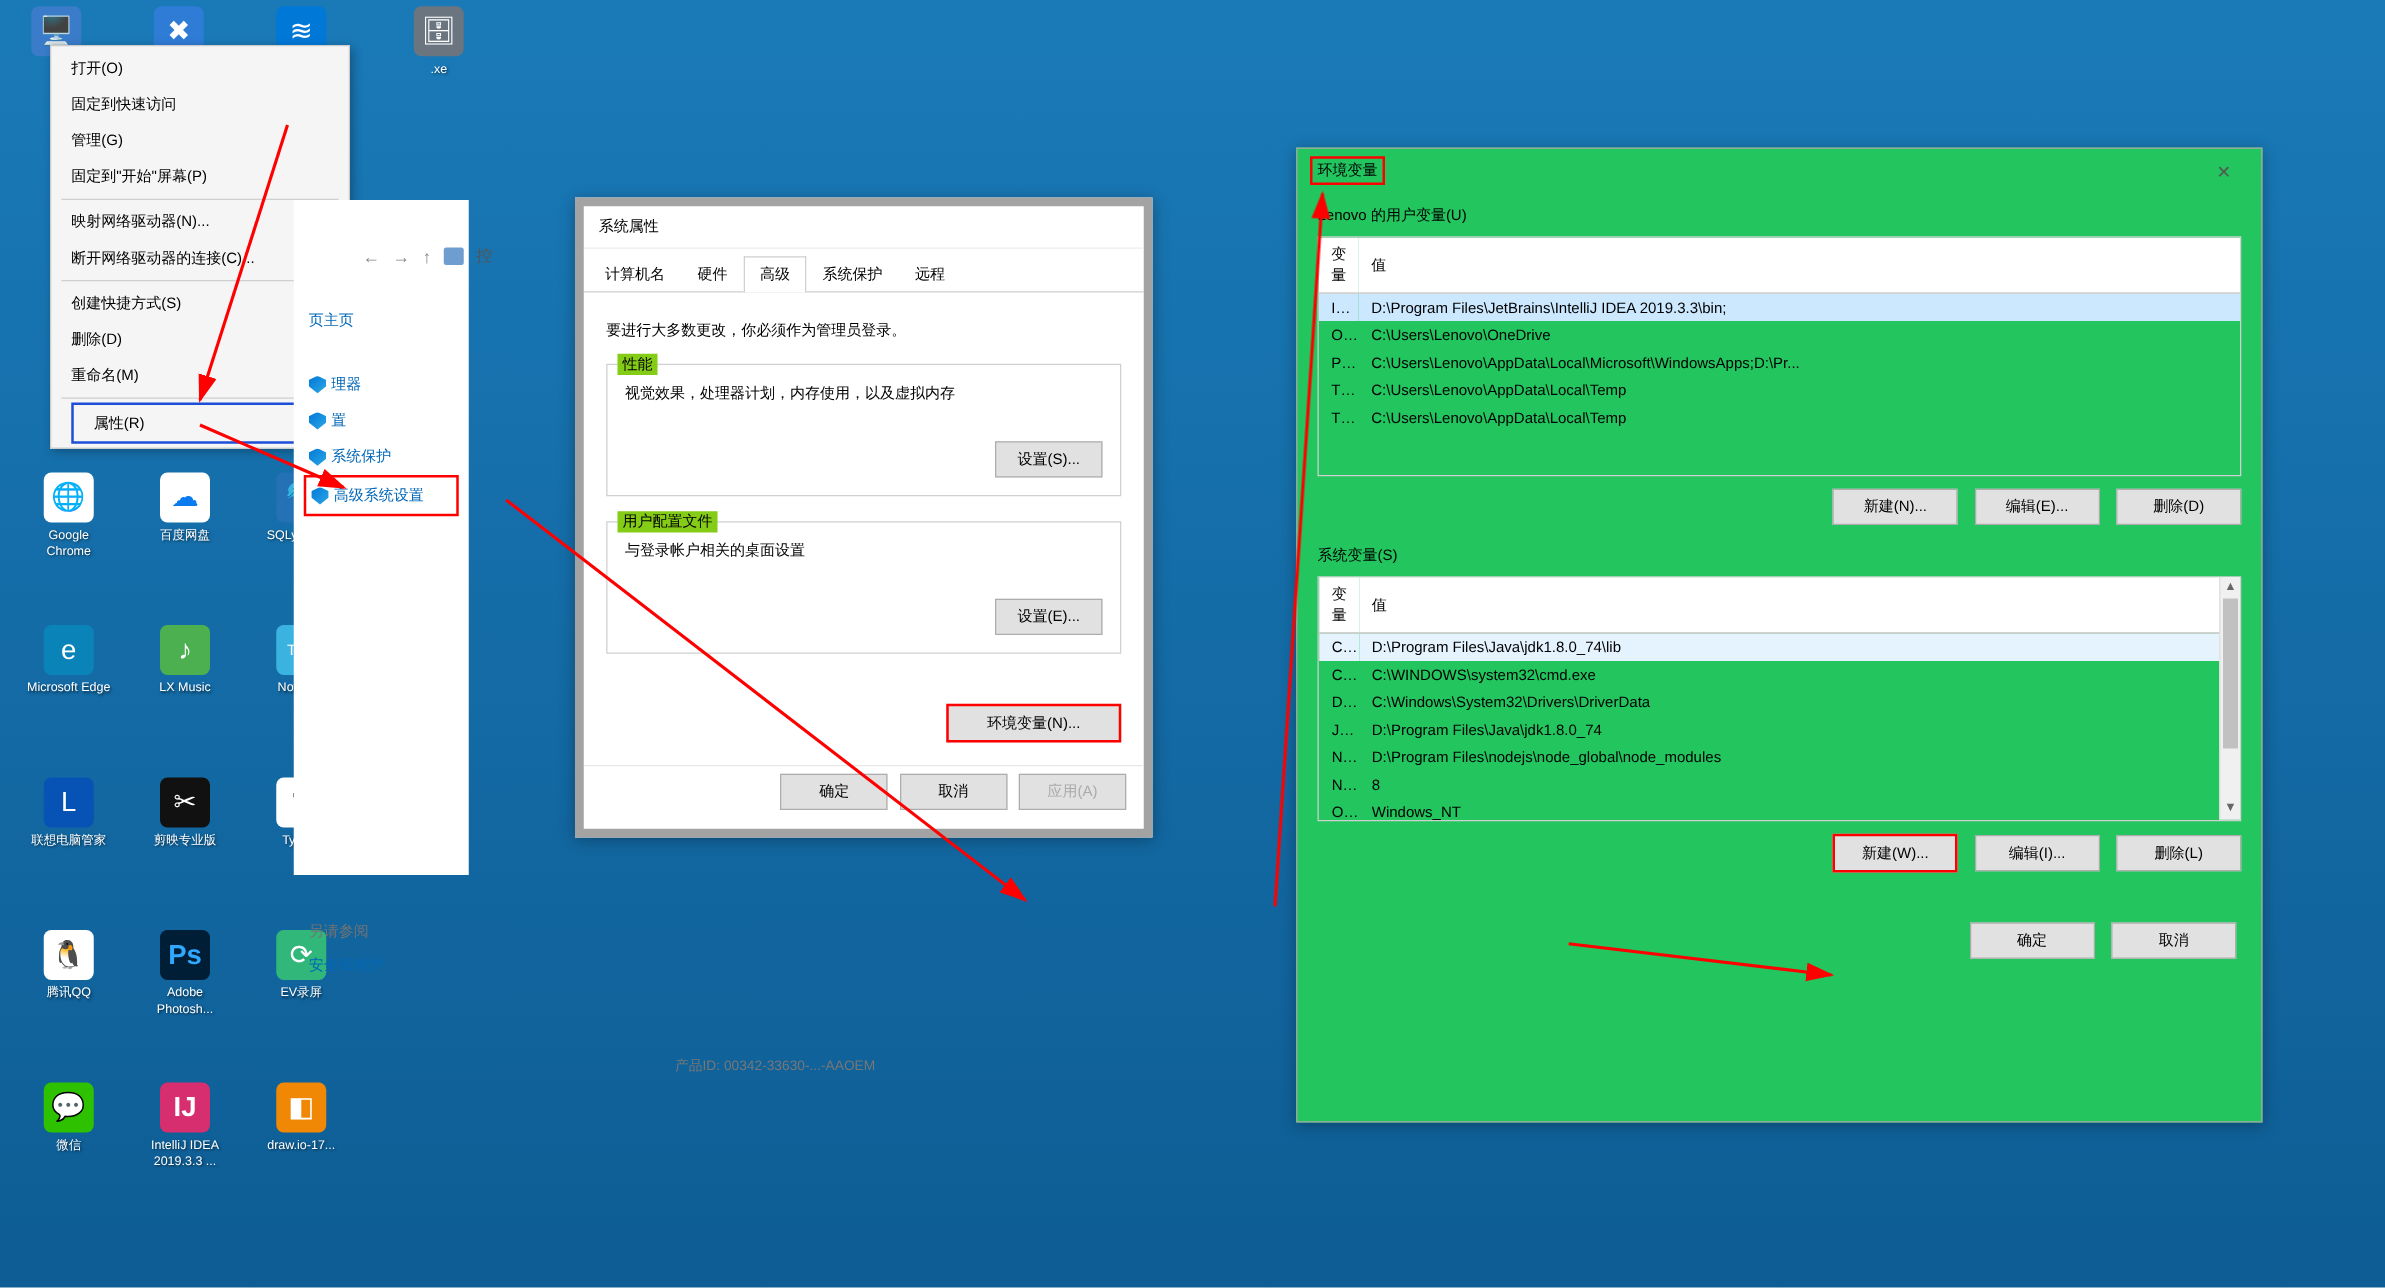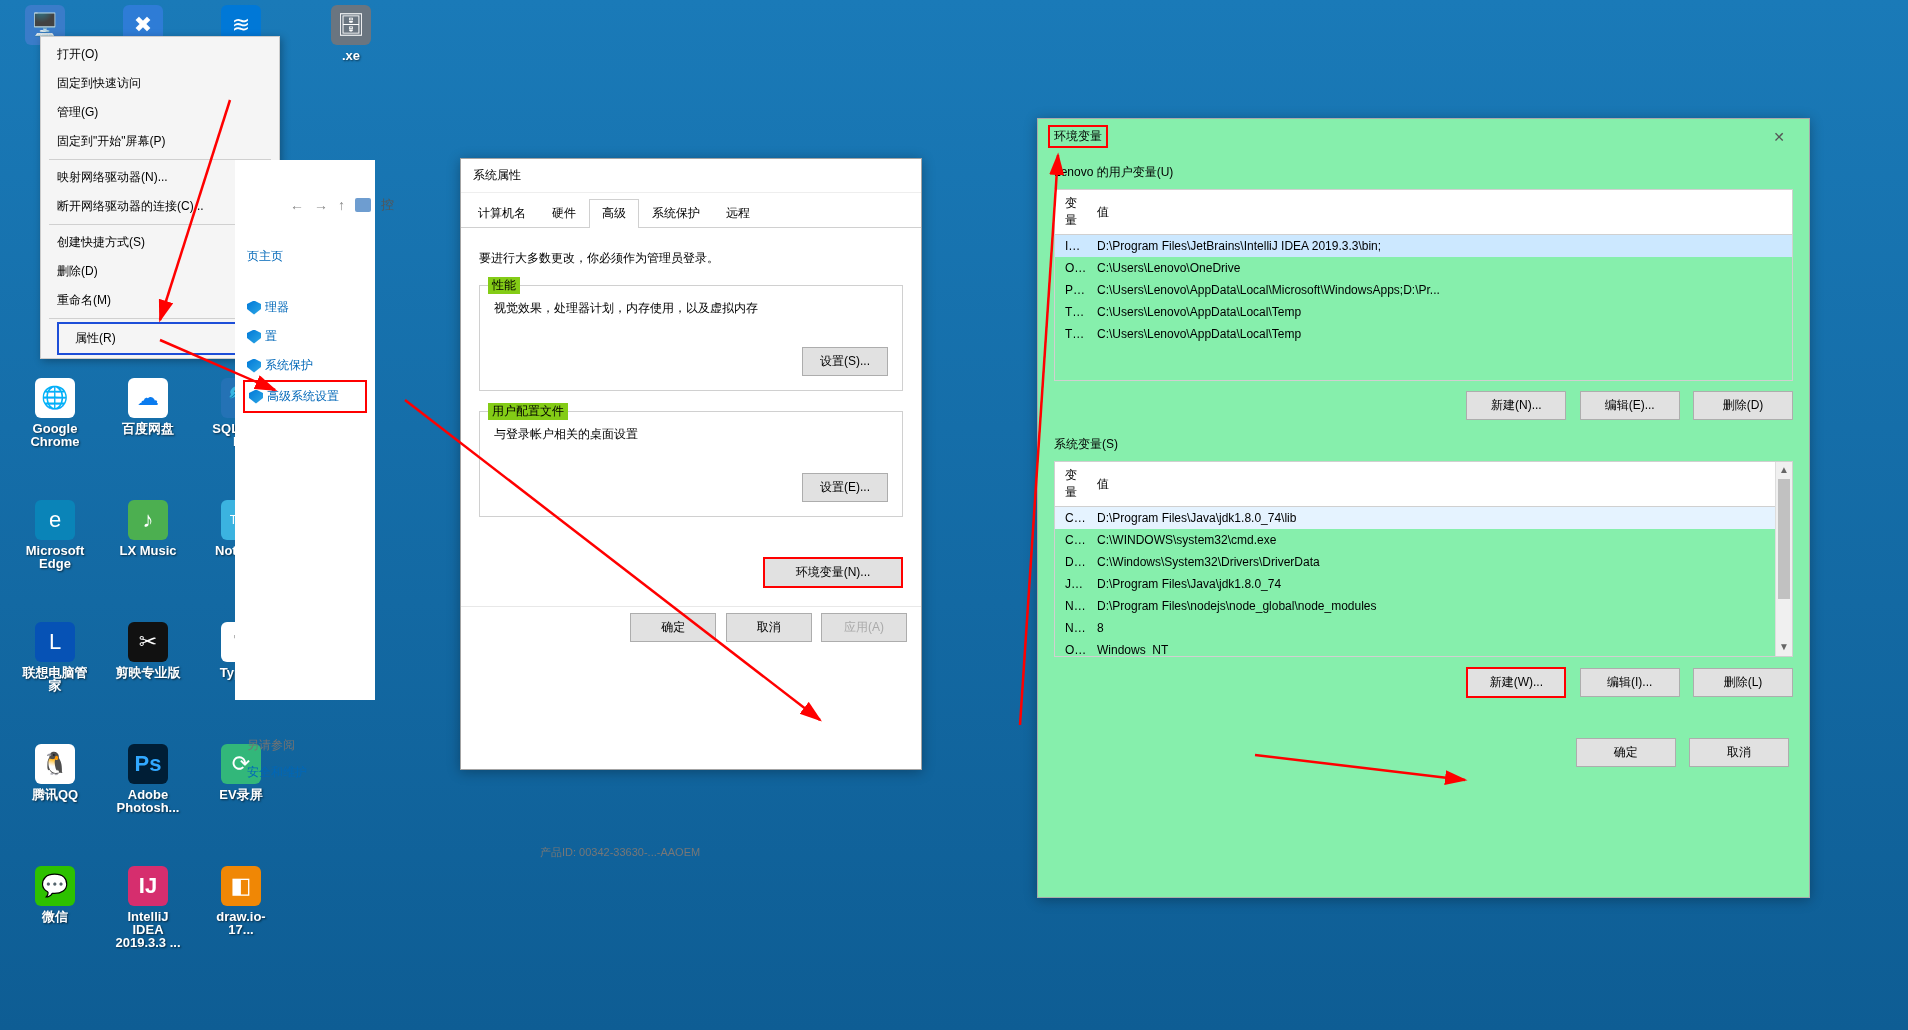--- a/index.html
+++ b/index.html
@@ -8,21 +8,21 @@
       height: 1030px;
       background: linear-gradient(180deg, #1a7ab8 0%, #0e5d94 100%);
       position: relative;
       overflow: hidden;
       font-size: 12px;
     }
 
     
     .desktop-icon { position: absolute; width: 70px; text-align: center; color: #fff; cursor: pointer; }
     .desktop-icon .icon-box { width: 40px; height: 40px; margin: 0 auto 4px; background: rgba(255,255,255,0.1); border-radius: 6px; display: flex; align-items: center; justify-content: center; font-size: 22px; }
-    .desktop-icon .label { font-size: 13px; line-height: 13px; text-shadow: 1px 1px 2px rgba(0,0,0,0.6); font-weight: bold; }
+    .desktop-icon .label { font-size: 10px; line-height: 13px; text-shadow: 1px 1px 2px rgba(0,0,0,0.6); }
 
     
     .context-menu {
       position: absolute;
       left: 40px; top: 36px;
       width: 240px;
       background: #f5f5f5;
       border: 1px solid #ccc;
       box-shadow: 2px 2px 8px rgba(0,0,0,0.3);
       padding: 3px 0;
@@ -48,23 +48,23 @@
 
     
     .nav-bar { position: absolute; left: 288px; top: 196px; display: flex; align-items: center; gap: 10px; color: #555; font-size: 13px; }
     .nav-bar .arrow { font-size: 14px; color: #888; }
     .nav-bar .folder-icon { width:16px; height:14px; background:#6e9dd0; display:inline-block; border-radius:2px; }
 
     
     .sys-props {
       position: absolute;
       left: 460px; top: 158px;
-      width: 462px; height: 612px;
+      width: 462px; height: 512px;
       background: #fff;
-      border: 1px solid #a3a3a3;
+      border: 7px solid #a3a3a3;
       box-shadow: 0 2px 12px rgba(0,0,0,0.3);
     }
     .sys-props .titlebar { padding: 8px 12px; font-size: 12px; border-bottom: 1px solid #eee; }
     .tabs { display: flex; border-bottom: 1px solid #d0d0d0; padding: 0 4px; margin-top: 6px; }
     .tabs .tab { padding: 5px 12px; border: 1px solid transparent; border-bottom: none; cursor: pointer; font-size: 12px; }
     .tabs .tab.active { border-color: #d0d0d0; background: #fff; margin-bottom: -1px; }
     .sys-props .body { padding: 14px 18px; }
     .sys-props .hint { margin: 8px 0 18px; }
     .groupbox { border: 1px solid #d0d0d0; padding: 14px 14px; margin-bottom: 20px; position: relative; }
     .groupbox .legend { position: absolute; top: -9px; left: 8px; background: #84cc16; padding: 0 4px; font-size: 12px; }
@@ -79,21 +79,21 @@
     .env-btn-row { text-align: right; padding: 6px 18px 18px; }
     .env-btn-row .win-btn { min-width: 140px; border: 2px solid red; }
     .dialog-buttons { text-align: right; padding: 6px 14px; border-top: 1px solid #e8e8e8; }
     .dialog-buttons .win-btn { margin-left: 6px; }
 
     
     .env-dialog {
       position: absolute;
       left: 1037px; top: 118px;
       width: 773px; height: 780px;
-      background: #86efac;
+      background: #22c55e;
       border: 1px solid #aaa;
       box-shadow: 0 2px 12px rgba(0,0,0,0.3);
     }
     .env-dialog .titlebar { padding: 6px 10px; display: flex; justify-content: space-between; align-items: center; font-size: 12px; }
     .env-dialog .titlebar .title-text { border: 2px solid red; padding: 1px 4px; display: inline-block; }
     .env-dialog .close-x { width: 40px; text-align: center; font-size: 14px; color: #555; cursor: pointer; }
     .env-dialog .body { padding: 10px 16px; }
     .env-section { margin-bottom: 16px; }
     .env-section .sec-label { margin-bottom: 8px; font-size: 12px; }
     .var-table { border: 1px solid #d0d0d0; height: 192px; overflow: hidden; position: relative; }

